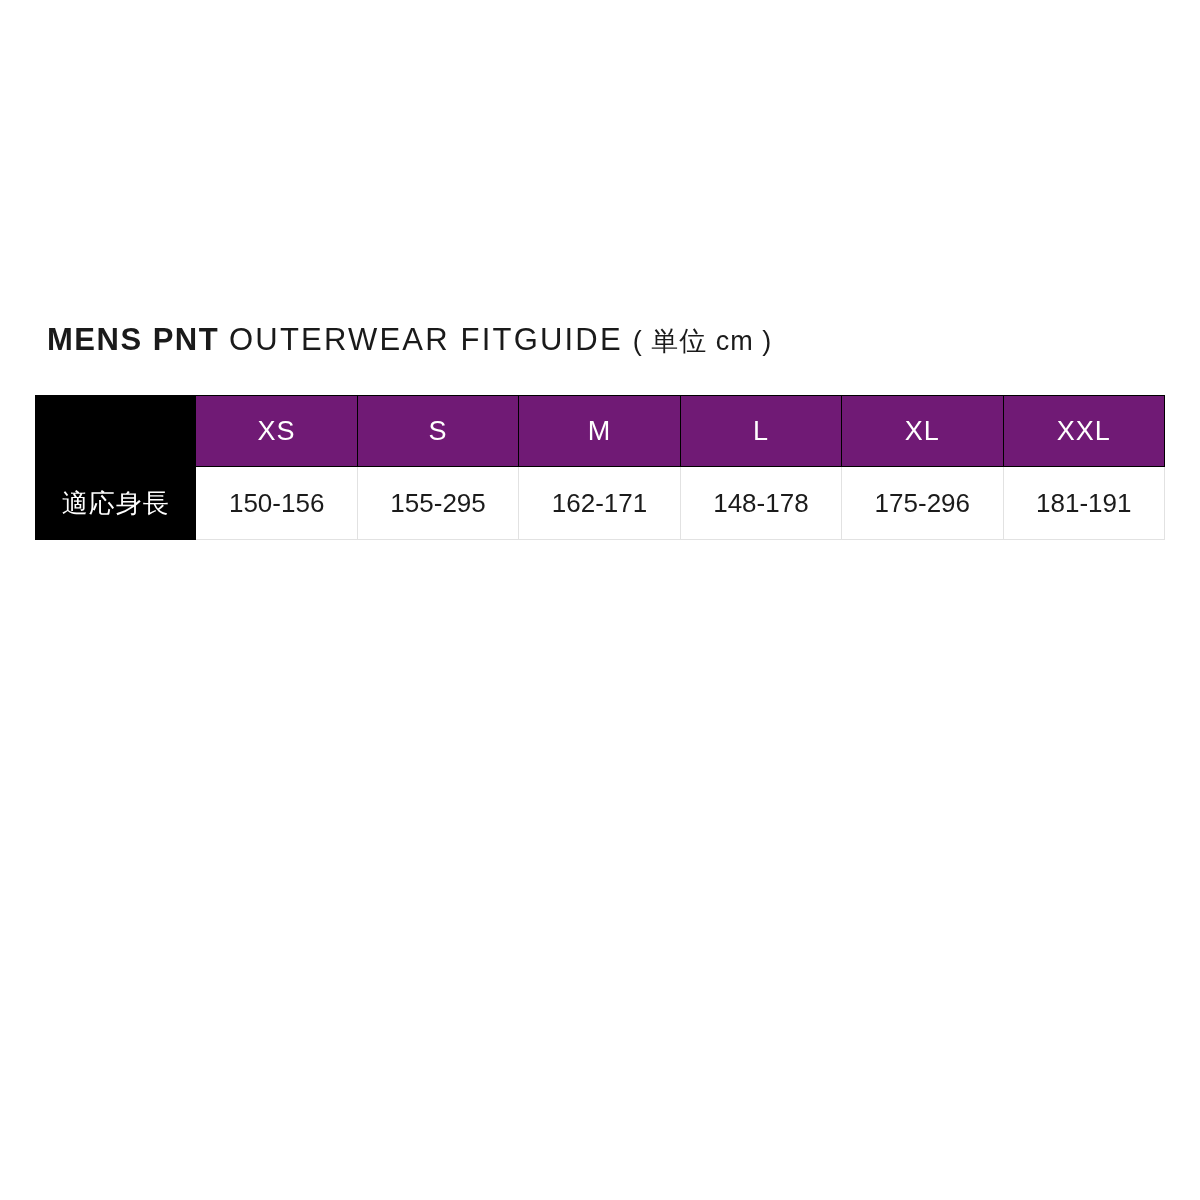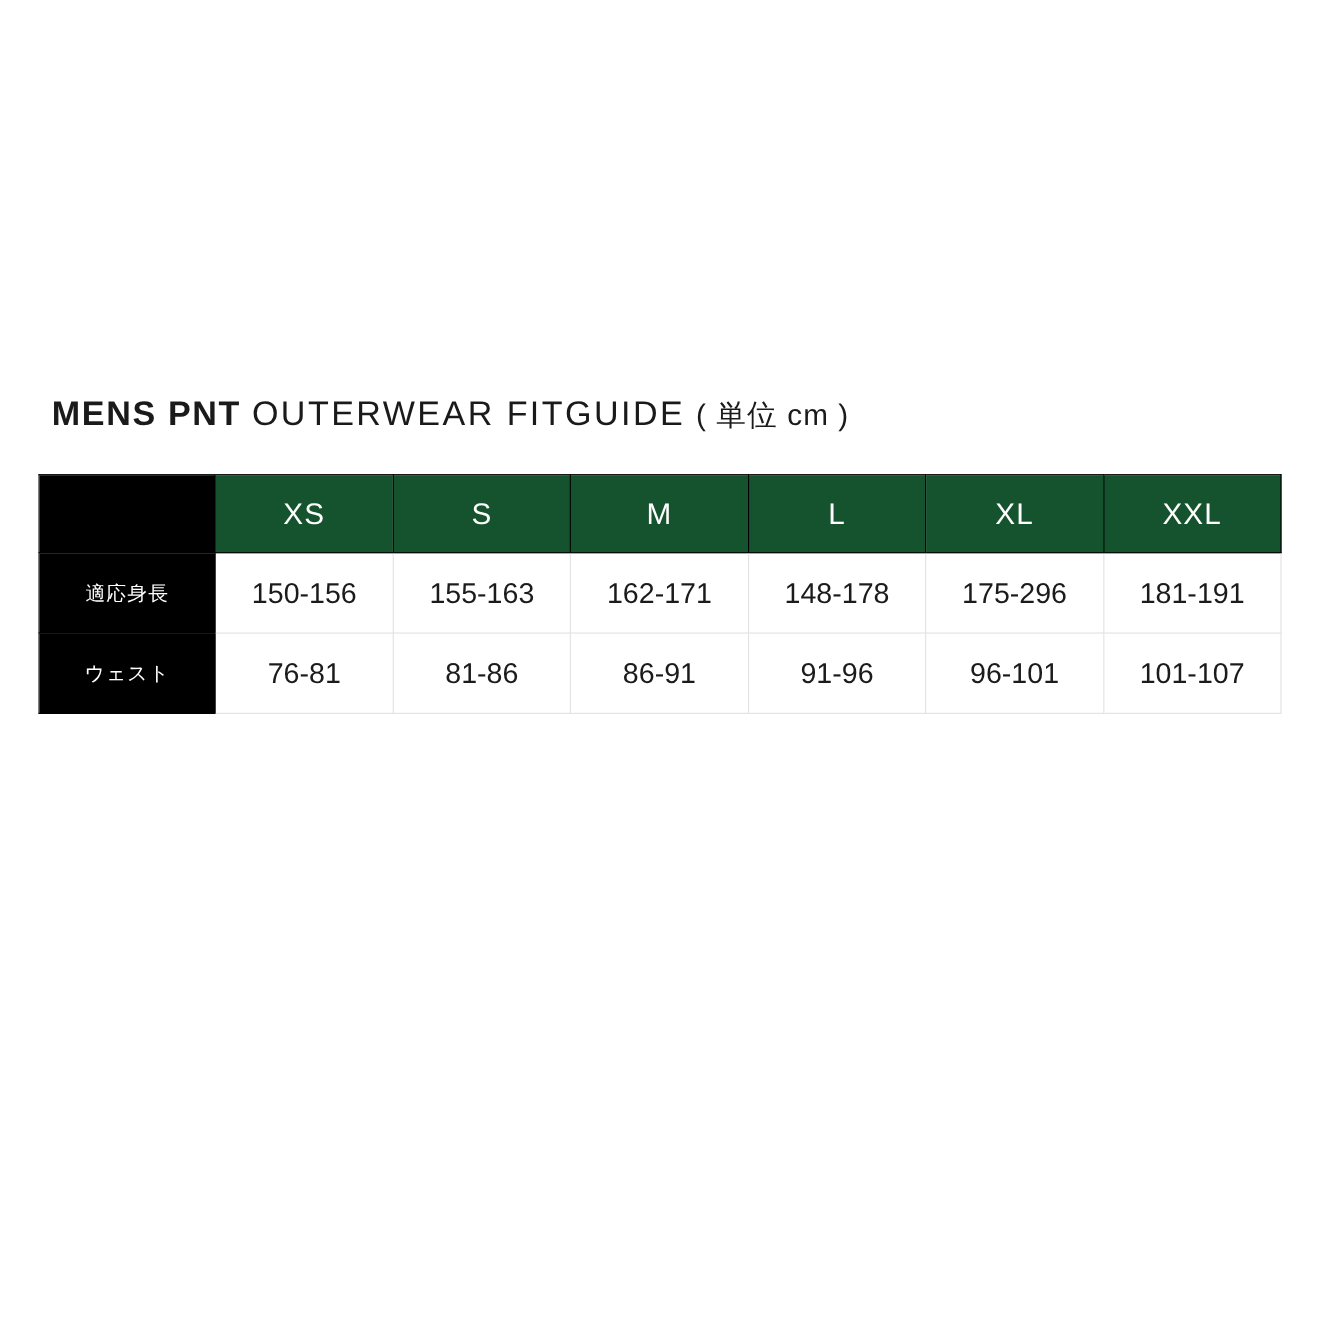--- a/index.html
+++ b/index.html
@@ -12,21 +12,20 @@
     background: #ffffff;
     font-family: "Liberation Sans", "DejaVu Sans", sans-serif;
     color: #111111;
     overflow: hidden;
   }
   .page {
     position: relative;
     width: 1200px;
     height: 872px;
     box-sizing: border-box;
-    margin-top: 36px;
   }
   .title {
     position: absolute;
     left: 47px;
     top: 322px;
     font-size: 31px;
     letter-spacing: 1.2px;
     white-space: nowrap;
     color: #1a1a1a;
   }
@@ -58,36 +57,36 @@
     text-align: center;
     vertical-align: middle;
     font-size: 26px;
     font-weight: normal;
     color: #1b1b1b;
     height: 72px;
     padding: 0;
   }
   
   table.fit-table thead th {
-    background: #14532d;
+    background: #701a75;
     color: #ffffff;
     border: 1px solid #000000;
     height: 70px;
     font-size: 27px;
     letter-spacing: 1px;
   }
   table.fit-table thead th.corner {
     background: #000000;
   }
   
   table.fit-table tbody th.rowlabel {
     background: #000000;
     color: #ffffff;
     border: 1px solid #000000;
-    font-size: 18px;
+    font-size: 26px;
     letter-spacing: 1px;
     width: 160px;
   }
   table.fit-table tbody td {
     background: #ffffff;
     text-align: center;
   }
   col.c-label { width: 160px; }
   col.c-size  { width: 161px; }
 </style>
@@ -120,31 +119,22 @@
         <th>M</th>
         <th>L</th>
         <th>XL</th>
         <th>XXL</th>
       </tr>
     </thead>
     <tbody>
       <tr>
         <th class="rowlabel">適応身長</th>
         <td>150-156</td>
-        <td>155-163</td>
+        <td>155-295</td>
         <td>162-171</td>
         <td>148-178</td>
         <td>175-296</td>
         <td>181-191</td>
-      </tr>
-      <tr>
-        <th class="rowlabel">ウェスト</th>
-        <td>76-81</td>
-        <td>81-86</td>
-        <td>86-91</td>
-        <td>91-96</td>
-        <td>96-101</td>
-        <td>101-107</td>
       </tr>
     </tbody>
   </table>
 
 </div>
 
 </body></html>

